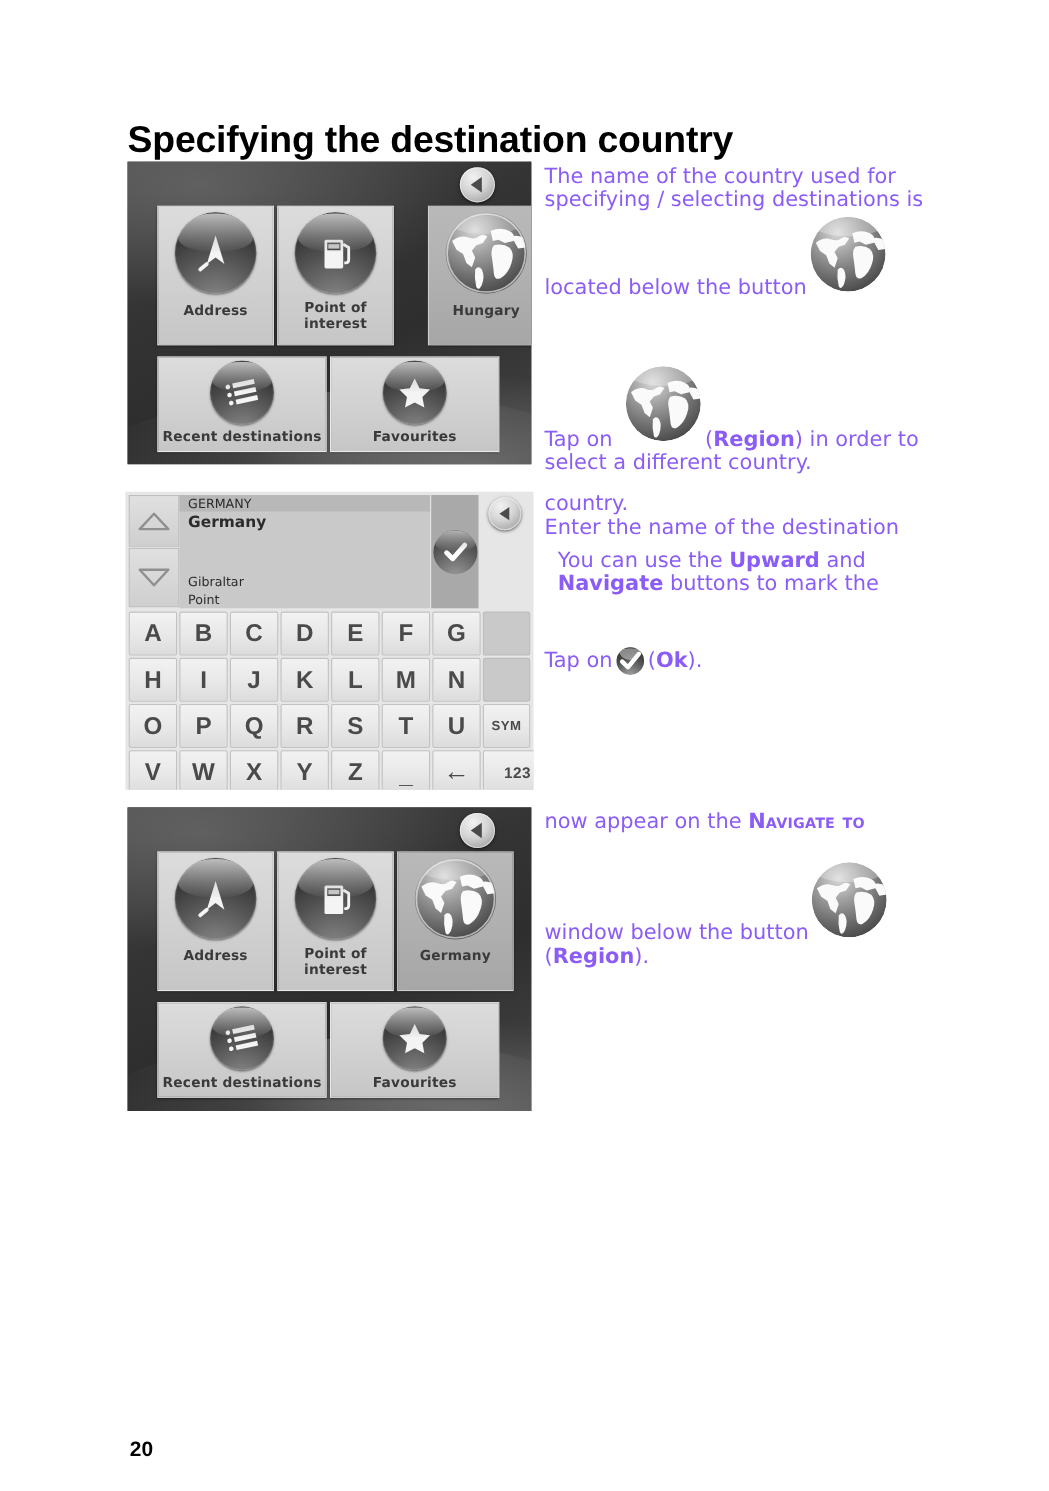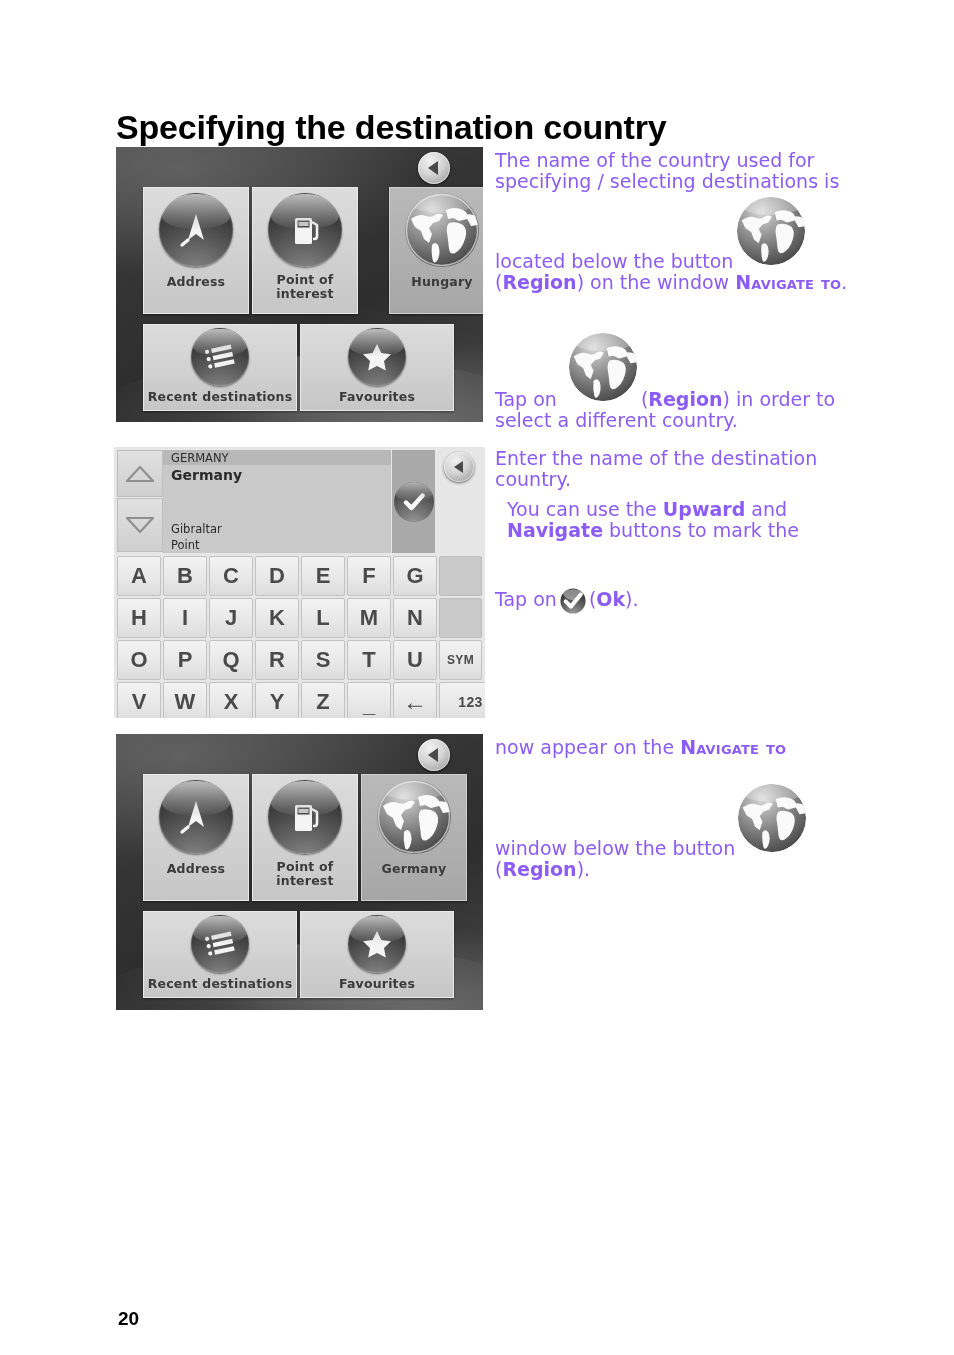--- a/index.html
+++ b/index.html
@@ -511,23 +511,20 @@
       <path d="M41 17 Q50 13 58 17 Q64 20 62 26 L54 28 L48 25 L43 26 Z" fill="#fafafa"></path>
       <path d="M44 30 Q52 28 58 32 Q63 37 60 46 Q57 56 50 60 Q45 62 44 56 Q43 46 42 40 Q41 33 44 30 Z" fill="#fafafa"></path>
       <path d="M60 22 Q67 20 72 24 L73 32 L66 33 Z" fill="#fafafa"></path>
       <ellipse cx="37" cy="8" rx="34" ry="12" fill="#ffffff" opacity="0.28"></ellipse>
     </g>
   </svg>
 </div>
 
 <div class="txt" style="left:495px; top:251px; width:400px;">
   <div>located below the button</div>
-  <div>
-    <span>(</span><b>Region</b><span>) on the window </span><span class="sc">Navigate to</span><span>.</span>
-  </div>
 </div>
 
 <div style="position:absolute; left:568px; top:332px; width:70px; height:70px;">
   <svg width="70" height="70" viewBox="0 0 74 74" aria-hidden="true">
     <defs>
       <clipPath id="gclipB">
           <circle cx="37" cy="37" r="36"></circle>
         </clipPath>
       <radialGradient id="gbgB" cx="36%" cy="22%" r="80%">
         <stop offset="0%" stop-color="#d8d8d8"></stop>
@@ -550,22 +547,22 @@
 
 <div class="txt" style="left:495px; top:389px; width:400px;">
   <div>
     <span>Tap on</span>
     <span style="display:inline-block;width:78px;"></span><span>(</span><b>Region</b><span>) in order to</span>
   </div>
   <div>select a different country.</div>
 </div>
 
 <div class="txt" style="left:495px; top:448px; width:400px;">
+  <div>country.</div>
   <div>Enter the name of the destination</div>
-  <div>country.</div>
 </div>
 
 <div class="txt" style="left:507px; top:499px; width:400px;">
   <div>
     <span>You can use the </span><b>Upward</b><span> and</span>
   </div>
   <div>
     <b>Navigate</b><span> buttons to mark the</span>
   </div>
 </div>

